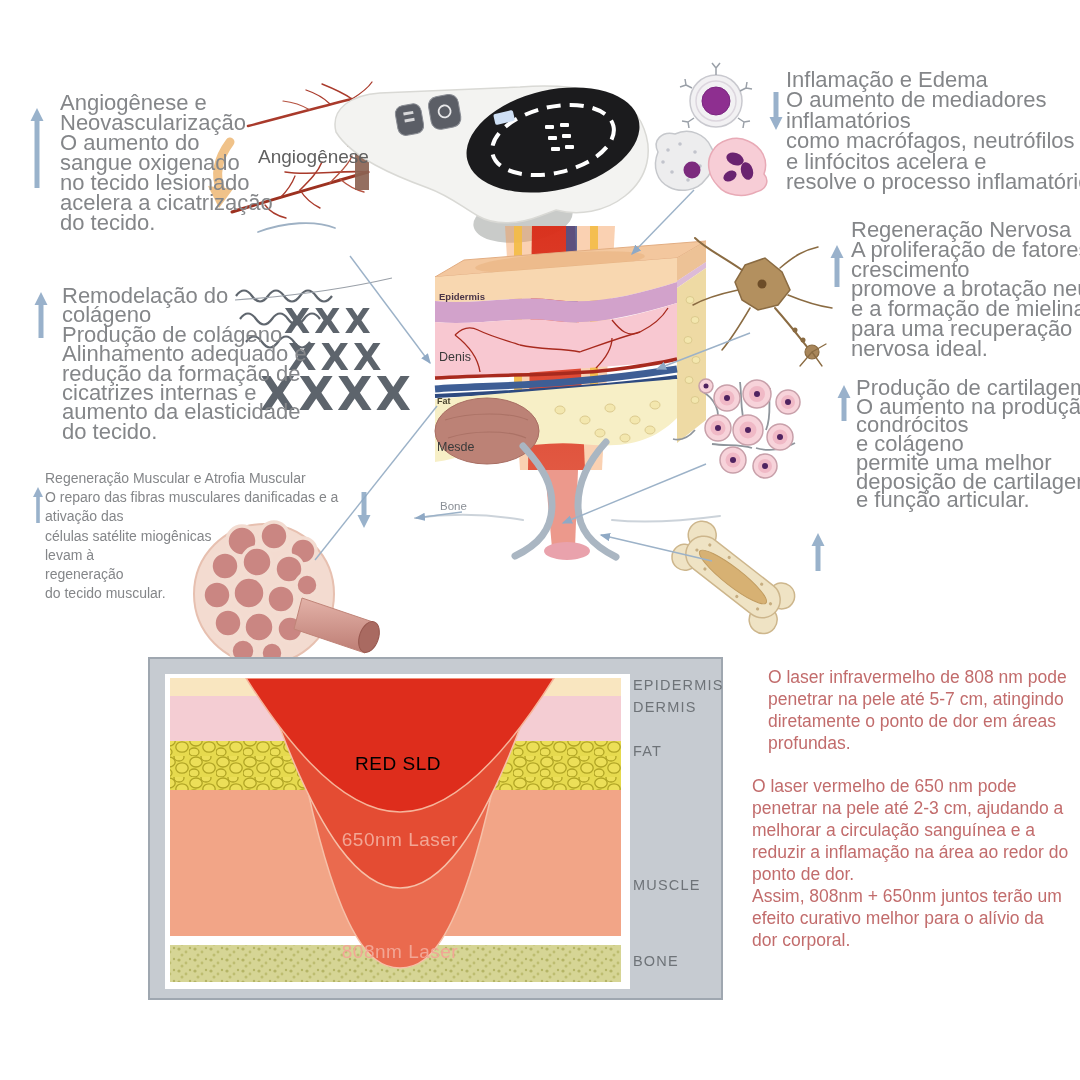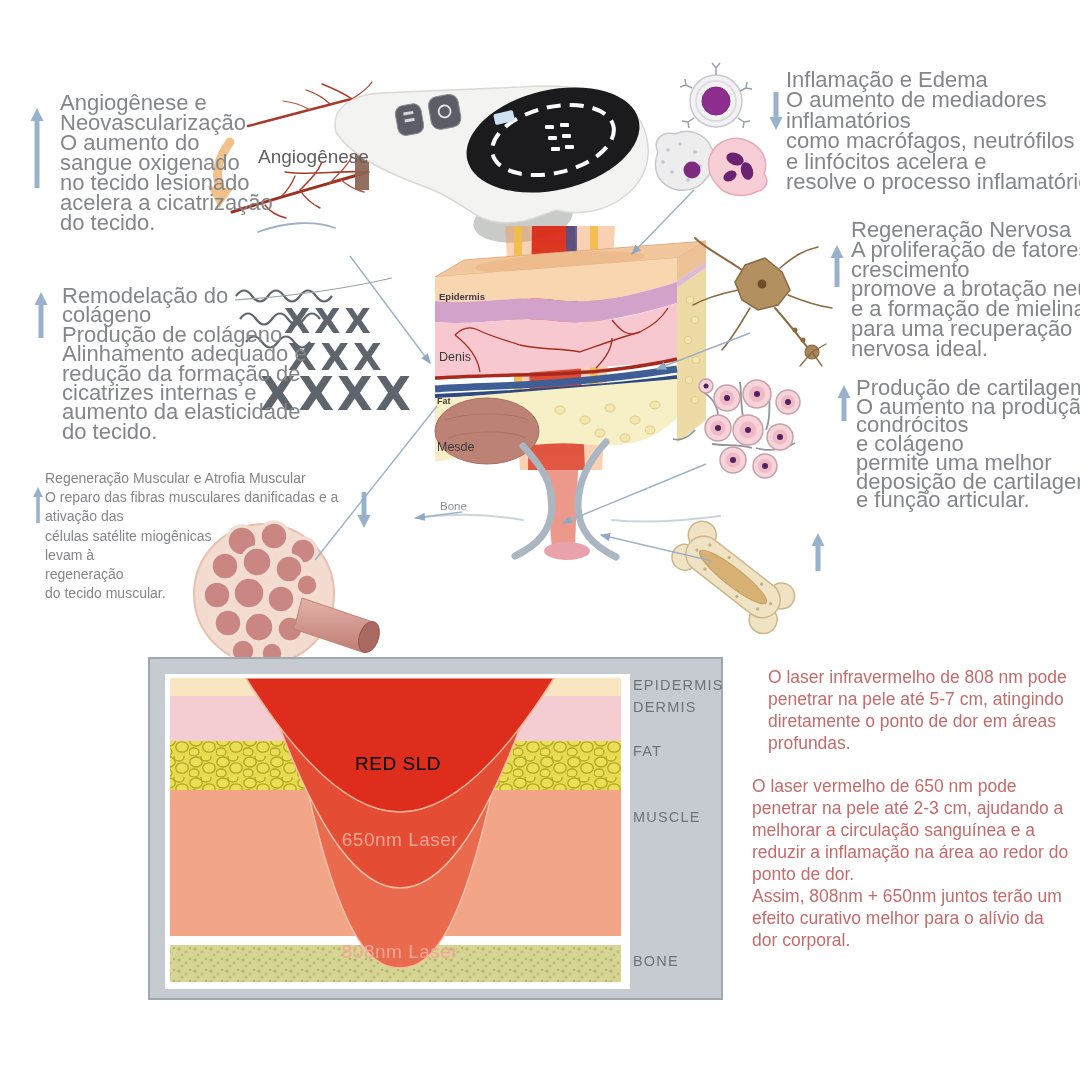--- a/index.html
+++ b/index.html
@@ -428,21 +428,21 @@
       <path d="M262,678 C320,850 365,888 400,888 C435,888 480,850 538,678 Z" fill="#e44c33" stroke="#f6c0a8" stroke-width="1.5"></path>
       <path d="M246,678 C310,780 360,812 400,812 C440,812 490,780 554,678 Z" fill="#de2d1c" stroke="#f6b49a" stroke-width="1.5"></path>
     </g>
   </svg>
   <div class="abs beam-label" style="left:328px;top:753px;color:#000000;">RED SLD</div>
   <div class="abs beam-label" style="left:330px;top:829px;">650nm Laser</div>
   <div class="abs beam-label" style="left:330px;top:901px;margin-top:40px;">808nm Laser</div>
   <div class="abs panel-label" style="left:633px;top:677px;">EPIDERMIS</div>
   <div class="abs panel-label" style="left:633px;top:699px;">DERMIS</div>
   <div class="abs panel-label" style="left:633px;top:743px;">FAT</div>
-  <div class="abs panel-label" style="left:633px;top:809px;">MUSCLE</div>
+  <div class="abs panel-label" style="left:633px;top:877px;">MUSCLE</div>
   <div class="abs panel-label" style="left:633px;top:953px;">BONE</div>
 
   <div class="abs redtxt" style="left:752px;top:666px;margin-left:16px;">O laser infravermelho de 808 nm pode
 penetrar na pele até 5-7 cm, atingindo
 diretamente o ponto de dor em áreas
 profundas.</div>
   <div class="abs redtxt" style="left:752px;top:775px;">O laser vermelho de 650 nm pode
 penetrar na pele até 2-3 cm, ajudando a
 melhorar a circulação sanguínea e a
 reduzir a inflamação na área ao redor do

